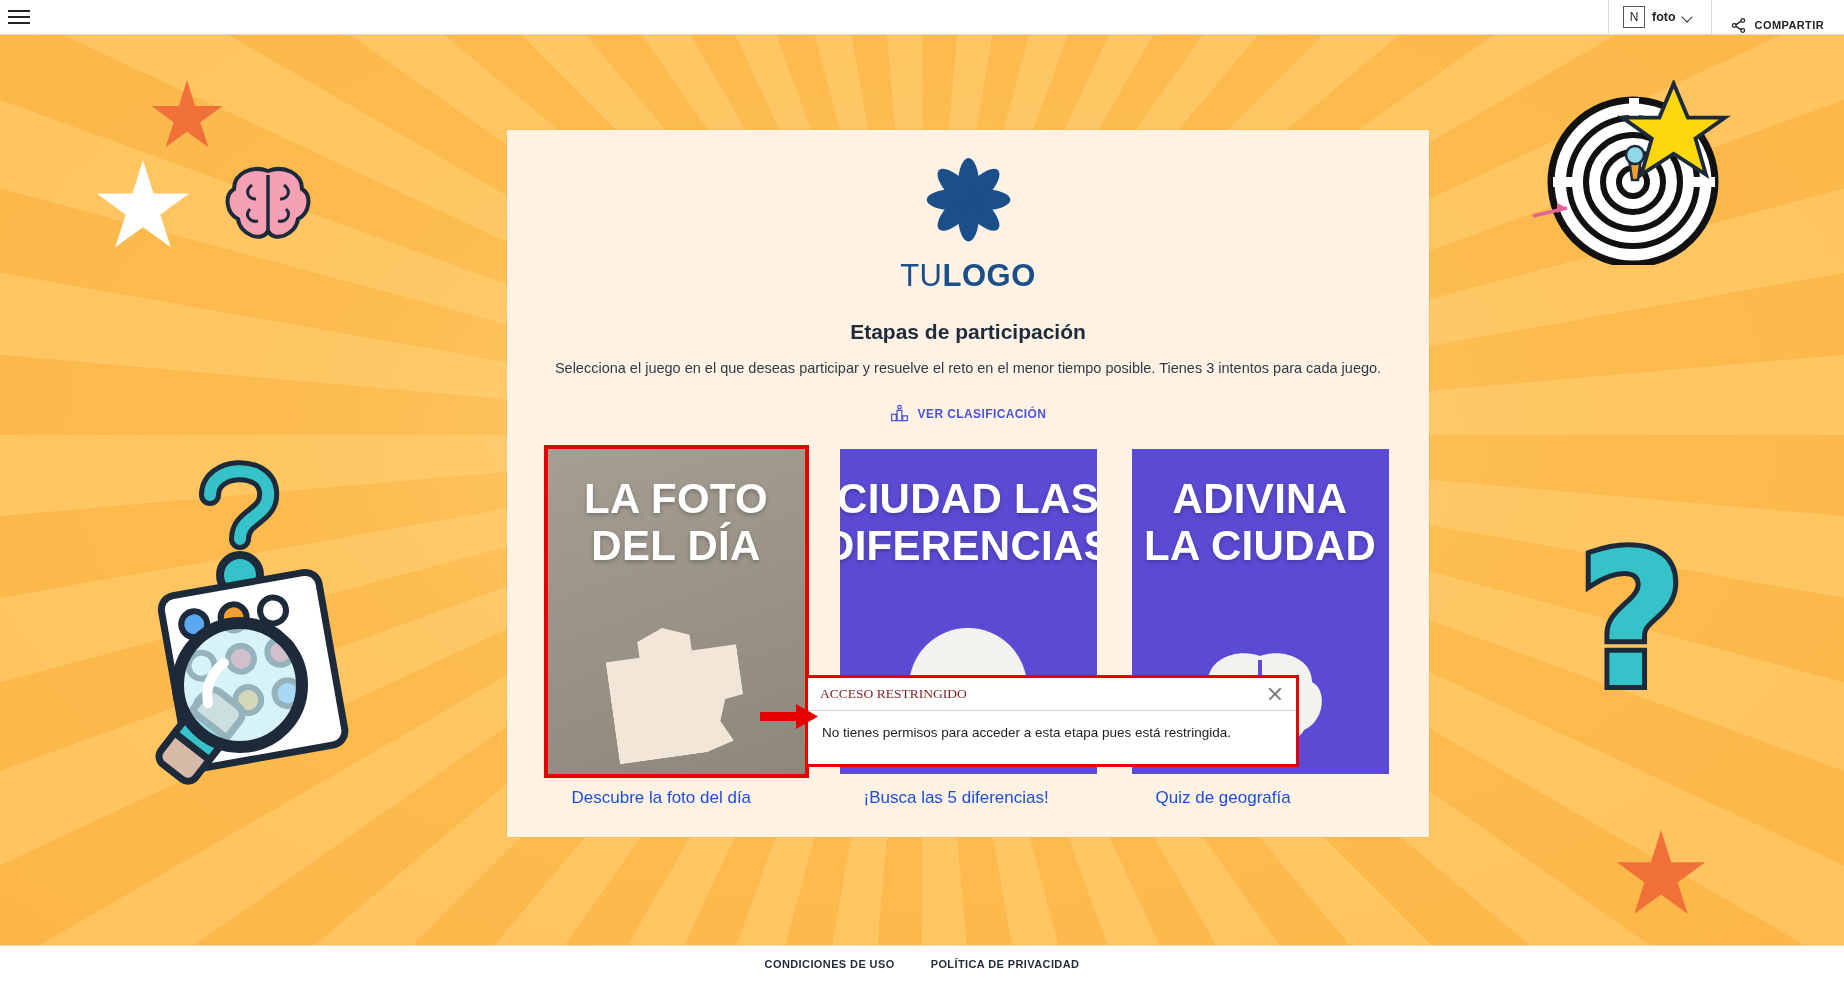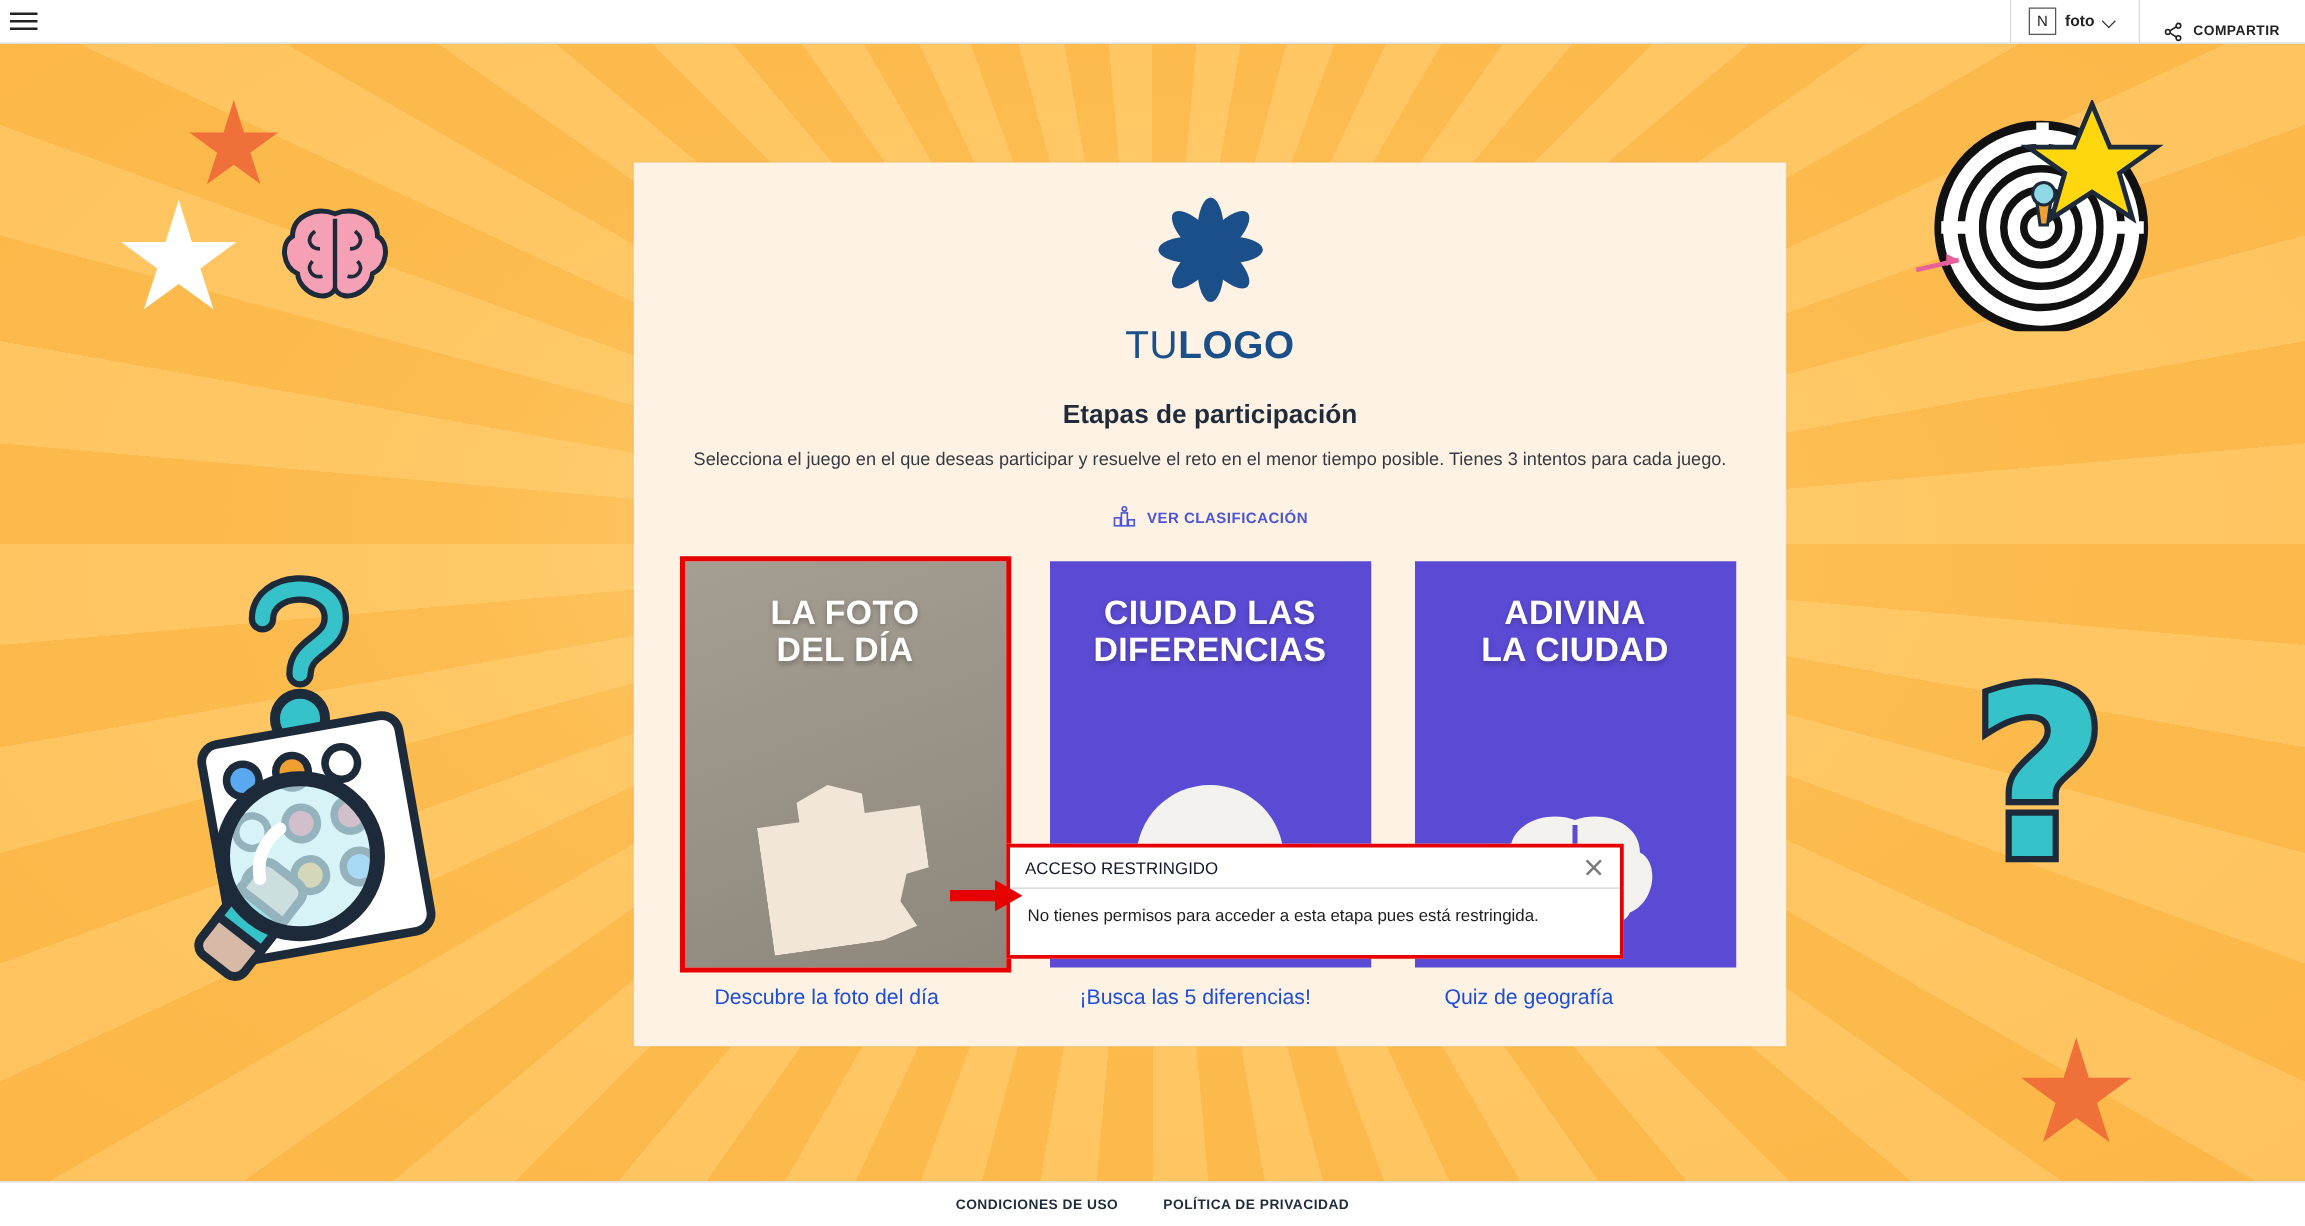--- a/index.html
+++ b/index.html
@@ -128,21 +128,21 @@
     width: 257px; height: 325px;
     display: flex; flex-direction: column; align-items: center;
     padding-top: 26px;
     position: relative; overflow: hidden;
     cursor: pointer;
   }
   .tile.selected { outline: 4px solid #e60000; }
   .tile.grey  { background: linear-gradient(160deg,#a49e93,#8d877c); }
   .tile.purple{ background: #5b4bd4; }
   .tile-title {
-    color:#fff; font-size: 27px; font-weight: 800; text-align:center;
+    color:#fff; font-size: 42px; font-weight: 800; text-align:center;
     line-height: 1.12; letter-spacing:.3px;
     text-shadow: 0 2px 4px rgba(0,0,0,.25);
   }
   .puzzle-piece {
     position:absolute; bottom: 18px; left: 50%; transform: translateX(-50%) rotate(-8deg);
     width: 132px; height: 132px; background: #f2e6d8;
     clip-path: polygon(0% 22%, 26% 22%, 26% 10%, 46% 2%, 66% 10%, 66% 22%, 100% 22%, 100% 60%, 86% 62%, 80% 78%, 88% 94%, 66% 100%, 0% 100%);
   }
   .ball {
     position:absolute; bottom: 28px; left: 50%; transform: translateX(-50%);
@@ -161,21 +161,21 @@
     position:absolute; left: 805px; top: 640px;
     width: 494px; height: 92px;
     background:#fff; border: 3px solid #e60000;
     z-index: 40;
   }
   .alert-head {
     height: 33px; display:flex; align-items:center;
     padding: 0 10px 0 12px;
     border-bottom: 1px solid #cfcfcf;
   }
-  .alert-title { font-size: 13.5px; color:#0f172a; }
+  .alert-title { font-size: 13.5px; color:#7f1d1d;font-family:Liberation Serif, serif; }
   .alert-close {
     margin-left:auto; width: 22px; height: 22px; position: relative; cursor:pointer;
   }
   .alert-close::before, .alert-close::after{
     content:""; position:absolute; left:3px; top:10px; width:16px; height:1.8px; background:#7a7a7a;
   }
   .alert-close::before{ transform: rotate(45deg); }
   .alert-close::after { transform: rotate(-45deg); }
   .alert-body { padding: 14px 22px 0 14px; font-size: 13.5px; color:#1d1d1d; }
 

